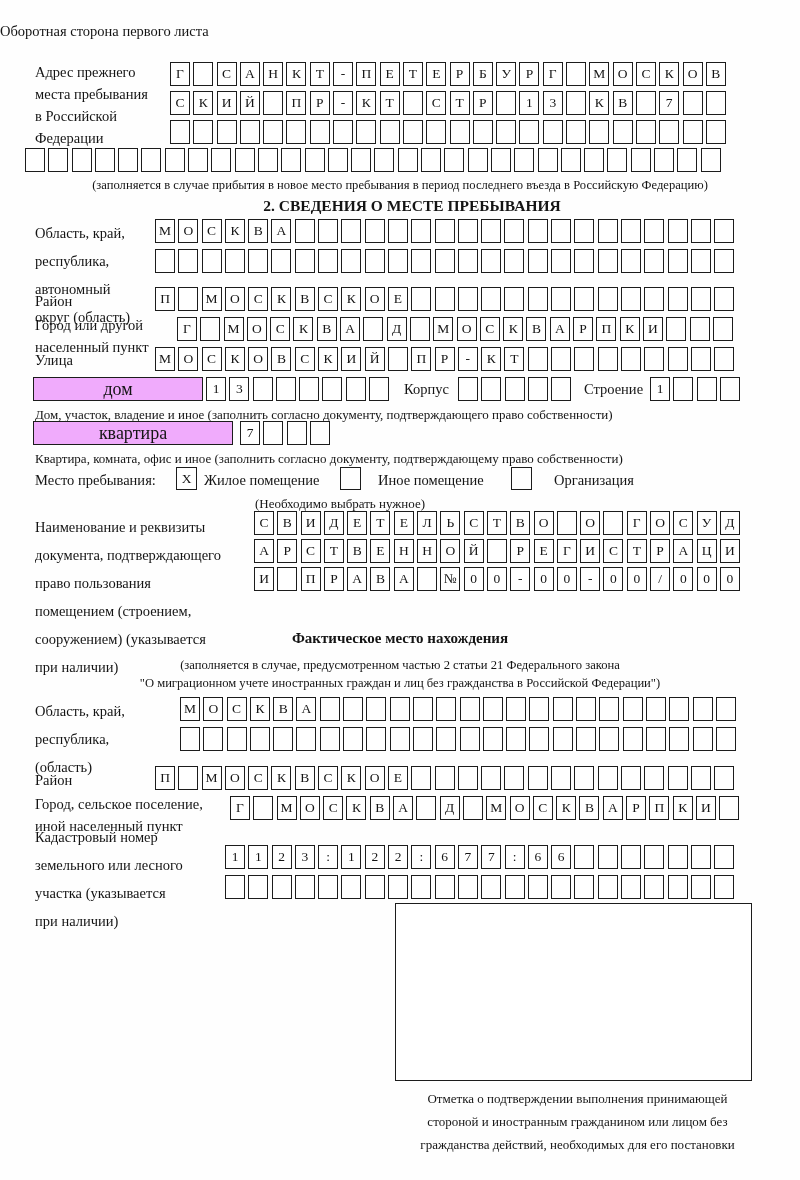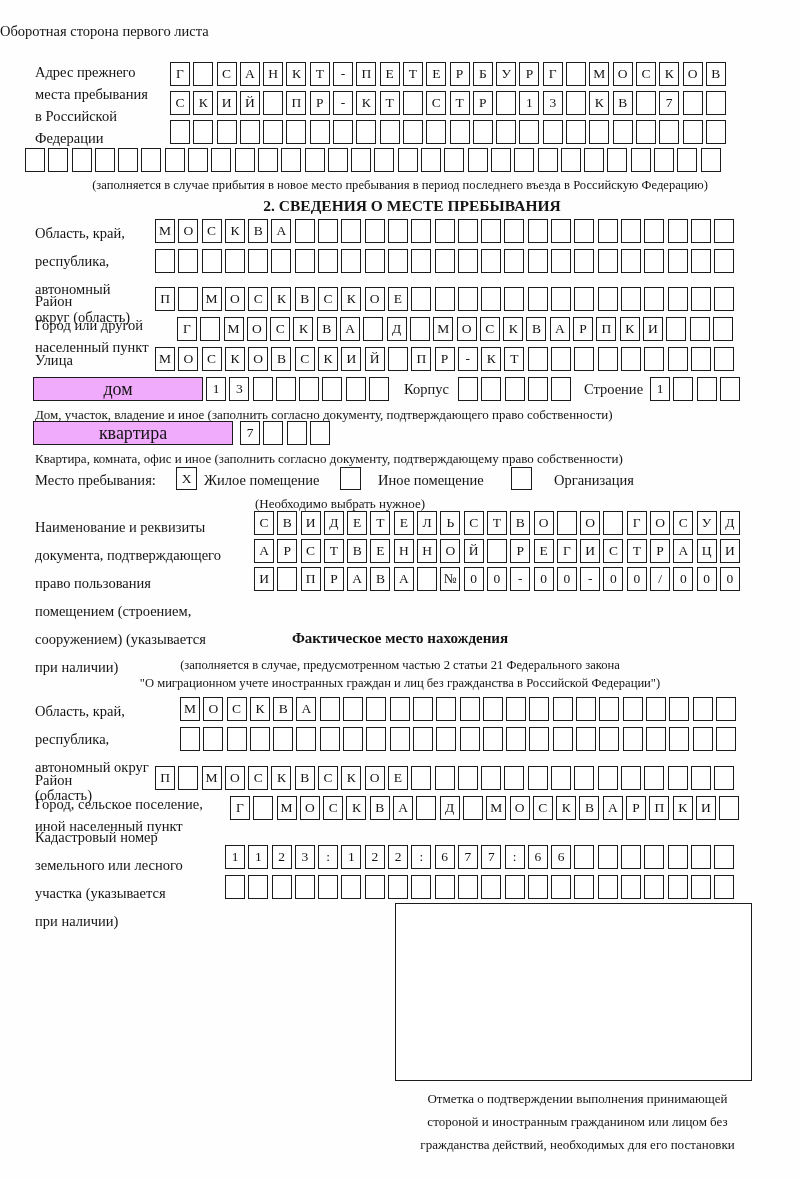--- a/index.html
+++ b/index.html
@@ -422,21 +422,20 @@
       <span class="cell">0</span>
     </div>
 
   <div class="abs hdr" style="top:630px;left:0;font-size:15px;">Фактическое место нахождения</div>
   <div class="abs small ctr" style="top:657px;left:0;">(заполняется в случае, предусмотренном частью 2 статьи 21 Федерального закона</div>
   <div class="abs small ctr" style="top:675px;left:0;">"О миграционном учете иностранных граждан и лиц без гражданства в Российской Федерации")</div>
 
   <div class="abs" style="top:697px;left:35px;width:140px;">
     <div class="lbl28">Область, край,</div>
     <div class="lbl28">республика,</div>
-    <div class="lbl28">автономный округ</div>
     <div class="lbl28">(область)</div>
   </div>
   <div class="row" style="top:697px;left:180px;">
       <span class="cell">М</span>
       <span class="cell">О</span>
       <span class="cell">С</span>
       <span class="cell">К</span>
       <span class="cell">В</span>
       <span class="cell">А</span>
       <span class="cell"></span>

